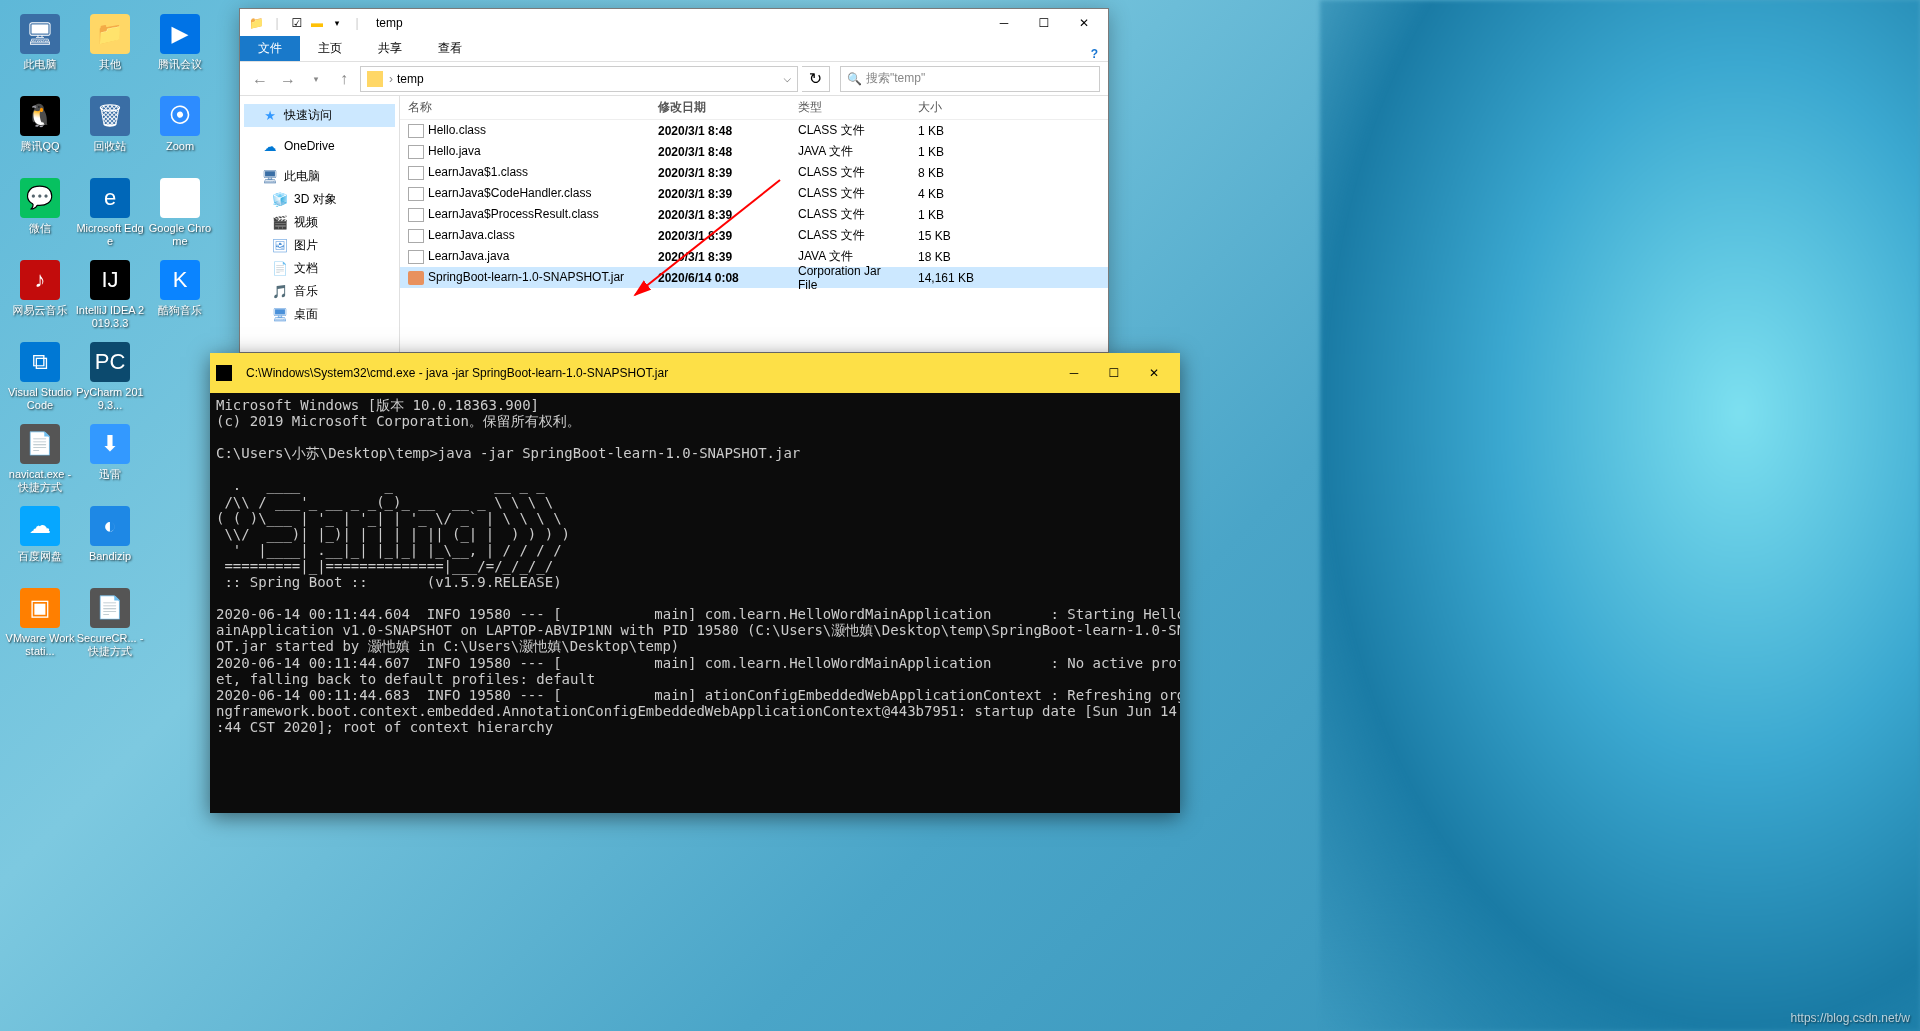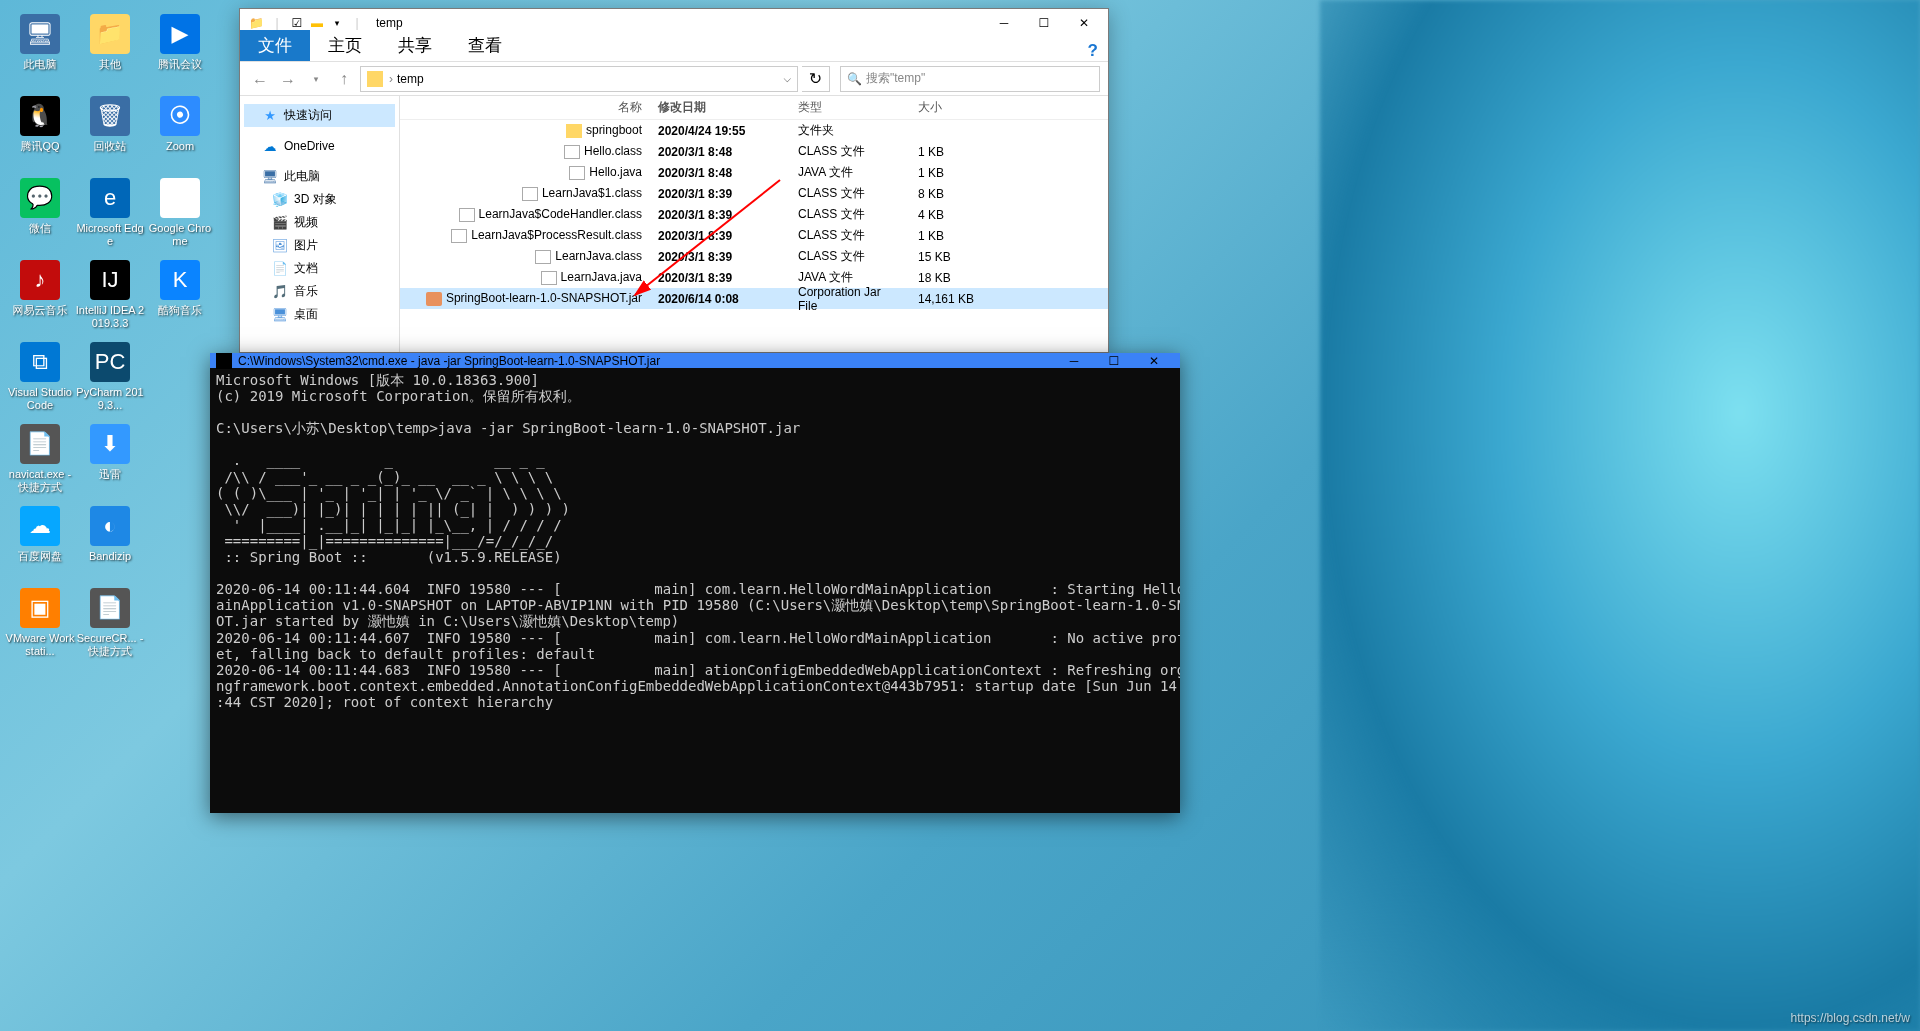--- a/index.html
+++ b/index.html
@@ -17,21 +17,21 @@
 
 
 .explorer { position: absolute; left: 239px; top: 8px; width: 870px; height: 345px; background: #fff; border: 1px solid #7a7a7a; box-shadow: 0 4px 20px rgba(0,0,0,0.3); }
 .ex-title { height: 28px; background: #fff; display: flex; align-items: center; padding: 0 4px; font-size: 12px; }
 .ex-title .qat { display: flex; gap: 2px; align-items: center; margin-left: 4px; }
 .ex-title .qat span { width: 18px; height: 18px; display: flex; align-items: center; justify-content: center; }
 .ex-title .ttl { margin-left: 10px; flex: 1; }
 .ex-title .wc { display: flex; }
 .ex-title .wc div { width: 40px; height: 26px; display: flex; align-items: center; justify-content: center; cursor: pointer; }
 
-.ex-tabs { height: 25px; background: #fff; display: flex; align-items: flex-end; font-size: 17px; border-bottom: 1px solid #e0e0e0; }
+.ex-tabs { height: 25px; background: #fff; display: flex; align-items: flex-end; font-size: 12px; border-bottom: 1px solid #e0e0e0; }
 .ex-tabs .tab { padding: 4px 18px; cursor: pointer; }
 .ex-tabs .tab.active { background: #1979ca; color: #fff; }
 .ex-tabs .help { margin-left: auto; margin-right: 10px; color: #1976d2; font-weight: bold; }
 
 .ex-nav { height: 34px; display: flex; align-items: center; padding: 2px 8px; gap: 4px; border-bottom: 1px solid #e0e0e0; }
 .ex-nav .nb { width: 24px; height: 24px; display: flex; align-items: center; justify-content: center; color: #888; cursor: pointer; }
 .ex-nav .addr { flex: 1; height: 26px; border: 1px solid #ccc; display: flex; align-items: center; padding: 0 6px; font-size: 12px; }
 .ex-nav .addr .fico { width:16px; height:16px; background:#ffd766; margin-right:6px; }
 .ex-nav .refresh { width: 28px; height: 26px; border: 1px solid #ccc; border-left: none; display: flex; align-items: center; justify-content: center; }
 .ex-nav .search { width: 260px; height: 26px; border: 1px solid #ccc; margin-left: 6px; display: flex; align-items: center; padding: 0 6px; font-size: 12px; color: #888; }
@@ -39,37 +39,37 @@
 .ex-body { display: flex; height: calc(100% - 87px); }
 .ex-side { width: 160px; border-right: 1px solid #e0e0e0; padding: 8px 4px; font-size: 12px; overflow: hidden; }
 .ex-side .sitem { display: flex; align-items: center; padding: 3px 6px 3px 18px; cursor: pointer; gap: 6px; }
 .ex-side .sitem.sel { background: #cce8ff; }
 .ex-side .sitem .sico { width: 16px; height: 16px; display: flex; align-items: center; justify-content: center; font-size: 13px; }
 .ex-side .sgroup { padding-left: 10px; }
 
 .ex-main { flex: 1; overflow: auto; }
 .ex-cols { display: flex; font-size: 12px; color: #555; border-bottom: 1px solid #eee; height: 24px; align-items: center; }
 .ex-cols div, .ex-row div { padding: 0 8px; }
-.c-name { width: 250px; text-align: right; }
+.c-name { width: 250px; }
 .c-date { width: 140px; font-weight: bold; }
 .c-type { width: 120px; }
 .c-size { width: 80px; text-align: left; }
 .ex-row { display: flex; font-size: 12px; height: 21px; align-items: center; cursor: pointer; }
 .ex-row.sel { background: #cce8ff; }
 .ex-row .fico { width: 16px; height: 14px; display: inline-block; vertical-align: middle; margin-right: 4px; }
 .fico.folder { background: #ffd766; }
 .fico.file { background: #fff; border: 1px solid #aaa; }
 .fico.jar { background: #e8915e; border-radius: 2px; }
 
 
 .arrow { position: absolute; pointer-events: none; }
 
 
 .cmd { position: absolute; left: 210px; top: 353px; width: 970px; height: 460px; background: #0c0c0c; box-shadow: 0 4px 20px rgba(0,0,0,0.5); }
-.cmd-title { height: 15px; background: #3b82f6; display: flex; align-items: center; font-size: 12px; padding: 0 6px; }
+.cmd-title { height: 40px; background: #fde047; display: flex; align-items: center; font-size: 12px; padding: 0 6px; gap: 8px; }
 .cmd-title .cico { width: 16px; height: 16px; background: #000; margin-right: 6px; }
 .cmd-title .ttl { flex: 1; }
 .cmd-title .wc { display: flex; }
 .cmd-title .wc div { width: 40px; height: 26px; display: flex; align-items: center; justify-content: center; cursor: pointer; }
 .cmd-body { padding: 4px 6px; font-family: Consolas, "NSimSun", monospace; font-size: 14px; color: #cccccc; line-height: 1.15; white-space: pre; overflow: hidden; }
 
 .watermark { position: absolute; right: 10px; bottom: 6px; color: rgba(255,255,255,0.7); font-size: 12px; text-shadow: 1px 1px 2px rgba(0,0,0,0.6); }
 </style>
 </head>
 <body>
@@ -224,26 +224,20 @@
         </div>
     </div>
     <div class="ex-main">
       <div class="ex-cols">
         <div class="c-name">名称</div>
         <div class="c-date">修改日期</div>
         <div class="c-type">类型</div>
         <div class="c-size">大小</div>
       </div>
       <div id="file-rows">
-          <div class="ex-row">
-            <div class="c-name"><span class="fico folder"></span>springboot</div>
-            <div class="c-date">2020/4/24 19:55</div>
-            <div class="c-type">文件夹</div>
-            <div class="c-size"></div>
-          </div>
           <div class="ex-row">
             <div class="c-name"><span class="fico file"></span>Hello.class</div>
             <div class="c-date">2020/3/1 8:48</div>
             <div class="c-type">CLASS 文件</div>
             <div class="c-size">1 KB</div>
           </div>
           <div class="ex-row">
             <div class="c-name"><span class="fico file"></span>Hello.java</div>
             <div class="c-date">2020/3/1 8:48</div>
             <div class="c-type">JAVA 文件</div>

